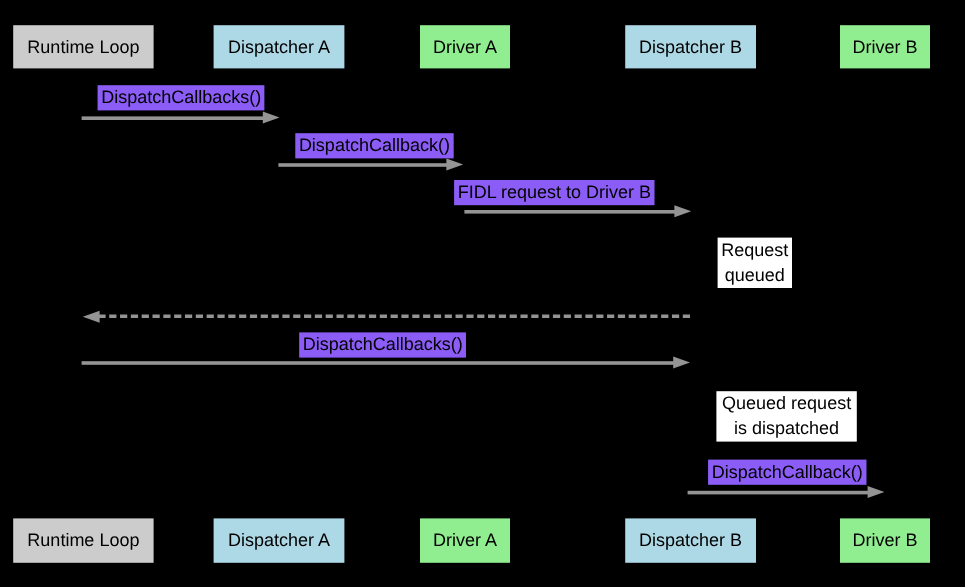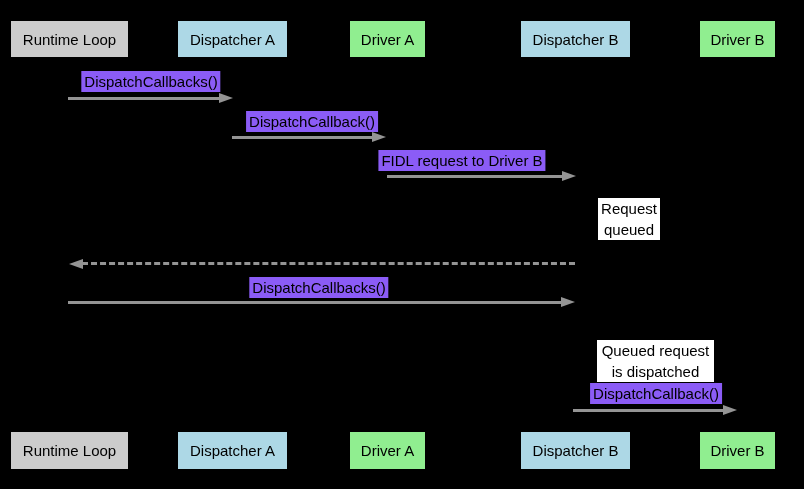--- a/index.html
+++ b/index.html
@@ -96,21 +96,21 @@
     <div class="line dashed" style="left:82px;top:262px;width:493px"></div>
     <div class="head left" style="left:69px;top:259px"></div>
   </div>
 
   <div>
     <span class="msg-label" style="left:319px;top:277px">DispatchCallbacks()</span>
     <div class="line" style="left:68px;top:301px;width:495px"></div>
     <div class="head right" style="left:561px;top:297px"></div>
   </div>
 
-  <div class="note" style="left:597px;top:340px;width:117px">Queued request is dispatched</div>
+  <div class="note" style="left:597px;top:326px;width:117px">Queued request is dispatched</div>
 
   <div>
     <span class="msg-label" style="left:656px;top:383px">DispatchCallback()</span>
     <div class="line" style="left:573px;top:409px;width:152px"></div>
     <div class="head right" style="left:723px;top:405px"></div>
   </div>
 
   <div class="actor" style="left: 11px; top: 432px; width: 117px; height: 37px; background-color: rgb(204, 204, 204);">Runtime Loop</div>
   <div class="actor" style="left: 178px; top: 432px; width: 109px; height: 37px; background-color: rgb(173, 216, 230);">Dispatcher A</div>
   <div class="actor" style="left: 350px; top: 432px; width: 75px; height: 37px; background-color: rgb(144, 238, 144);">Driver A</div>

